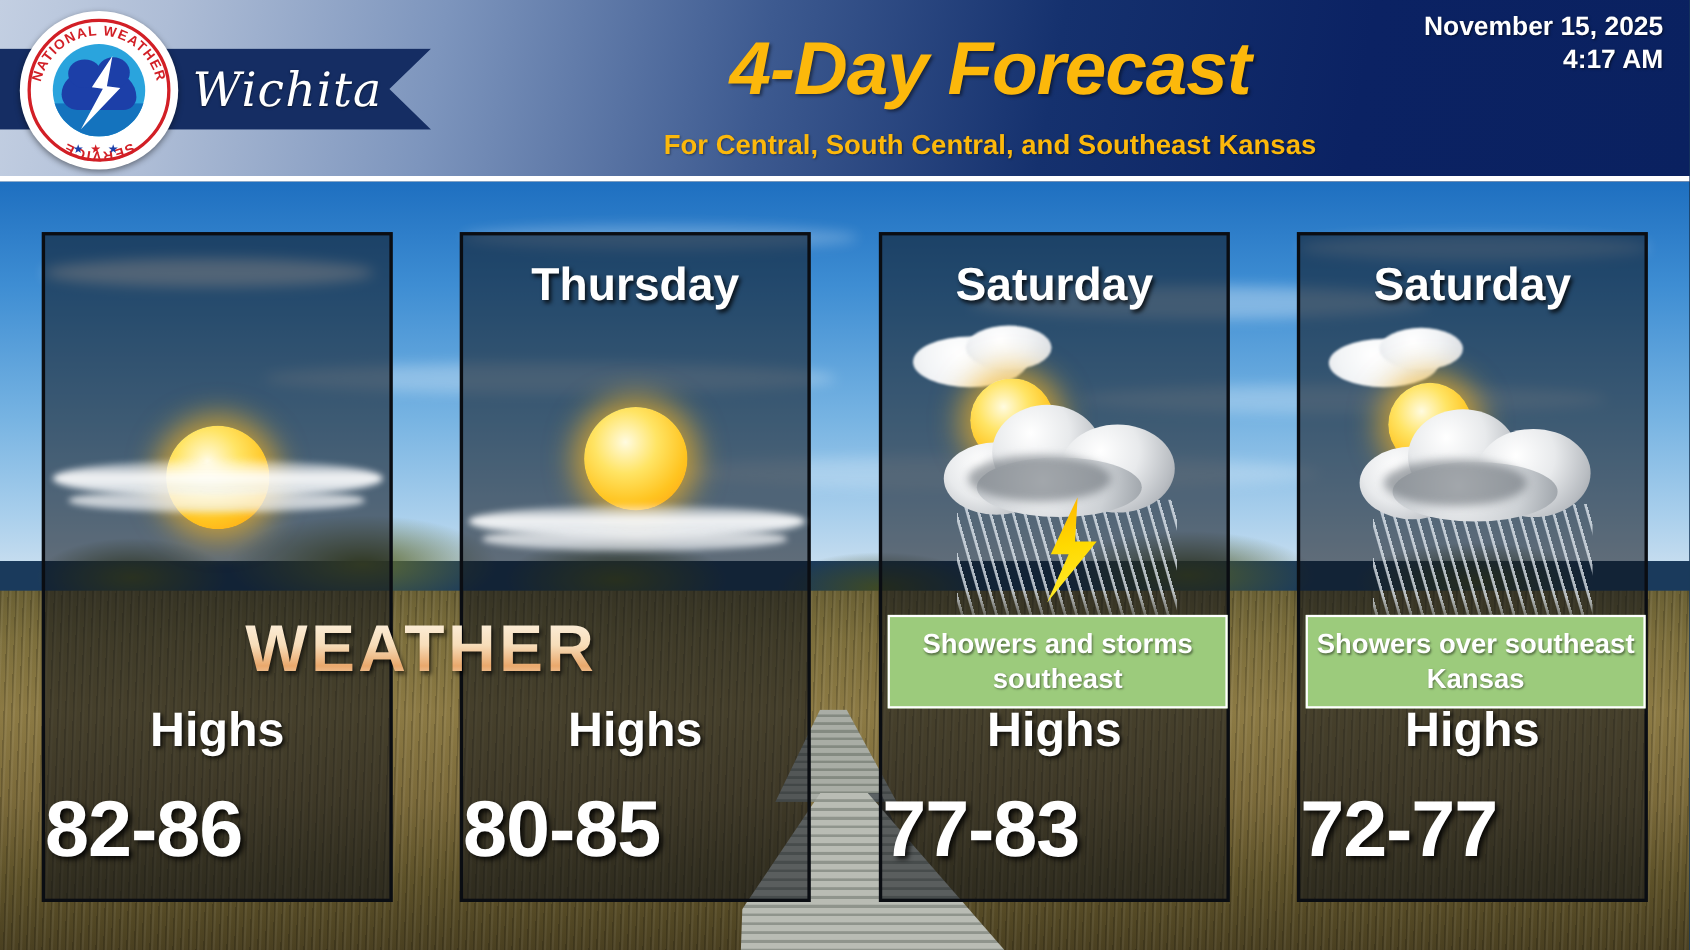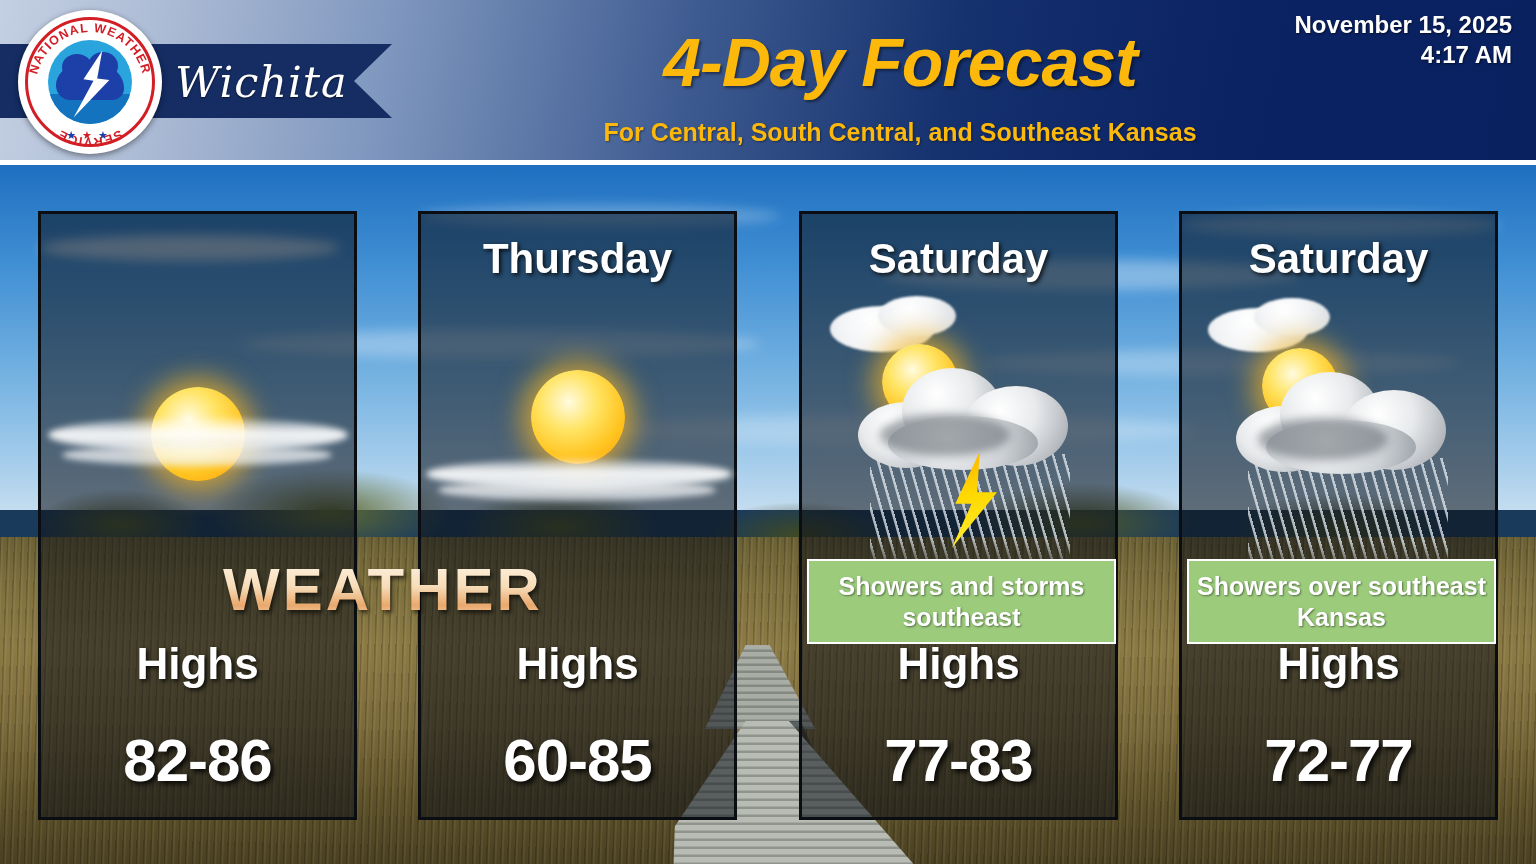--- a/index.html
+++ b/index.html
@@ -174,21 +174,21 @@
   }
   .icon-box { position:absolute; left:0; top:80px; width:100%; height:280px; }
 
   .highs {
     position:absolute; left:0; bottom:128px; width:100%;
     text-align:center; color:#ffffff; font-size:44px; font-weight:bold;
     text-shadow:2px 2px 4px rgba(0,0,0,.85);
   }
   .temp {
     position:absolute; left:0; bottom:22px; width:100%;
-    text-align:center; color:#ffffff; font-size:60px; font-weight:bold;
+    text-align:left; color:#ffffff; font-size:72px; font-weight:bold;
     letter-spacing:-1px;
     text-shadow:3px 3px 5px rgba(0,0,0,.85);
   }
 
   
   .note {
     position:absolute; left:5px; width:309px; top:345px; height:85px;
     background:#9ccb7c; border:2px solid #ffffff;
     display:flex; align-items:center; justify-content:center;
     color:#ffffff; font-size:25px; font-weight:bold; line-height:31px;
@@ -390,21 +390,21 @@
             <div class="sunray" style="transform:rotate(130deg)"></div>
             <div class="sunray" style="transform:rotate(150deg)"></div>
             <div class="sunray" style="transform:rotate(170deg)"></div>
           </div>
           <div class="sundisc"></div>
           <div class="thincloud" style="top:42px;left:-152px;width:306px;height:30px"></div>
           <div class="thincloud b" style="top:62px;left:-140px;width:278px"></div>
         </div>
       </div>
       <div class="highs">Highs</div>
-      <div class="temp">60-85</div>
+      <div class="temp">80-85</div>
     </div>
 
     <div class="panel p3">
       <div class="day">Saturday</div>
       <div class="icon-box">
         <div style="position:absolute;left:26px;top:10px;width:270px;height:270px">
           <div class="smallcloud" style="left:2px;top:2px;width:104px;height:46px;"></div>
           <div class="smallcloud" style="left:50px;top:-8px;width:78px;height:40px;"></div>
           <div class="sun-wrap" style="left:92px;top:78px;transform:none">
             <div class="sunburst" style="left:-80px;top:-80px;width:160px;height:160px">

